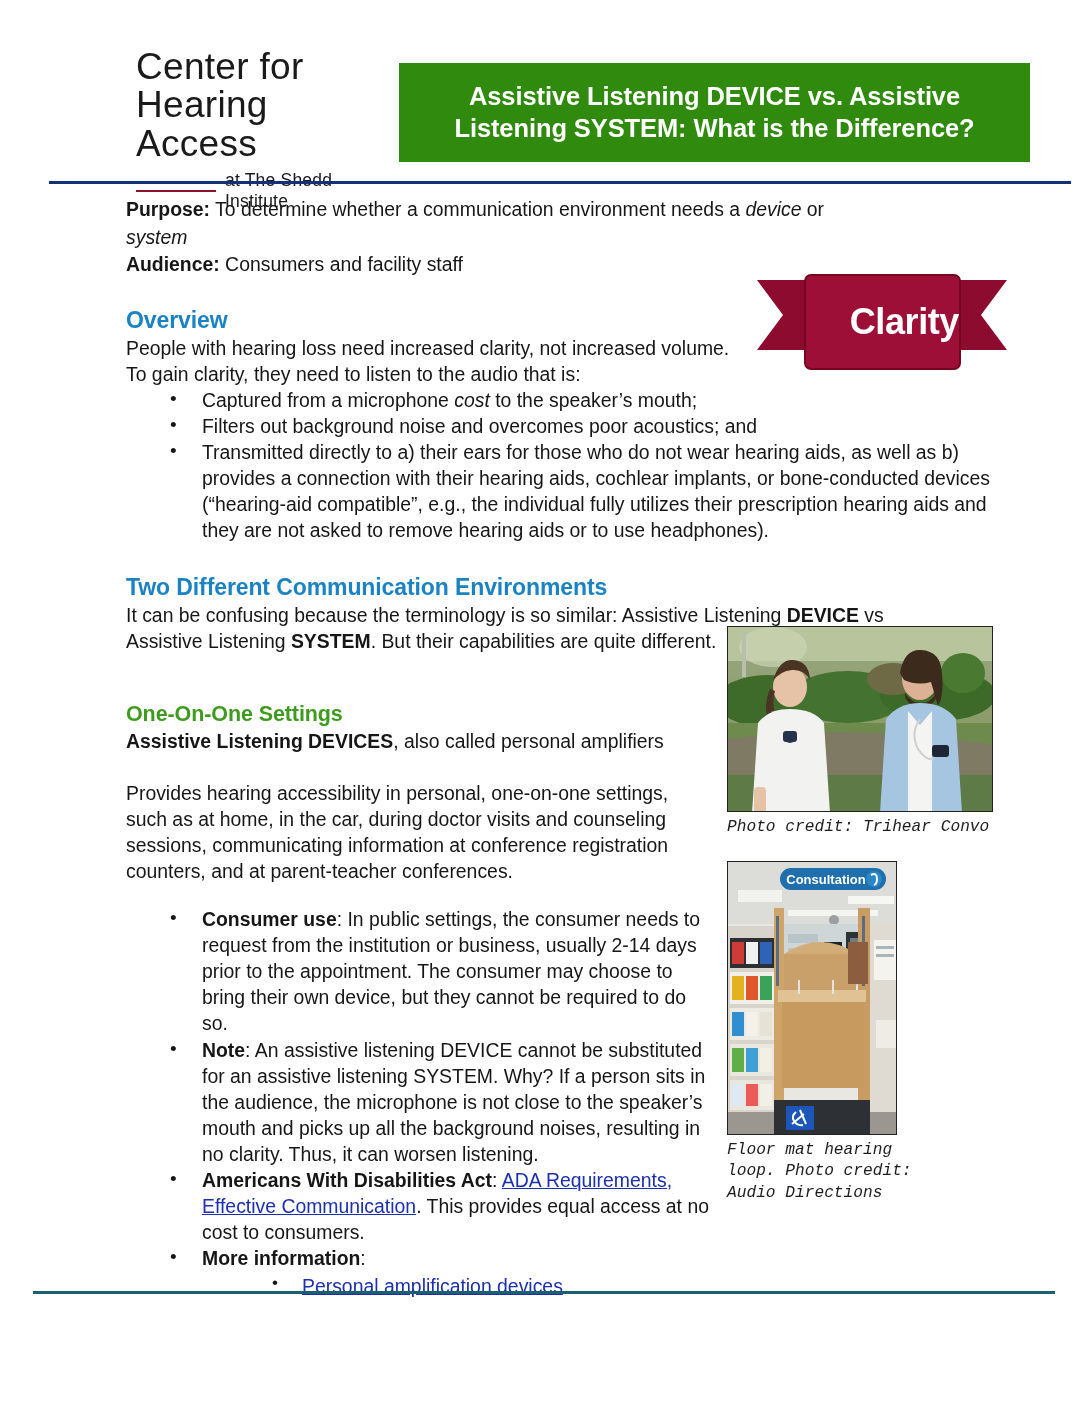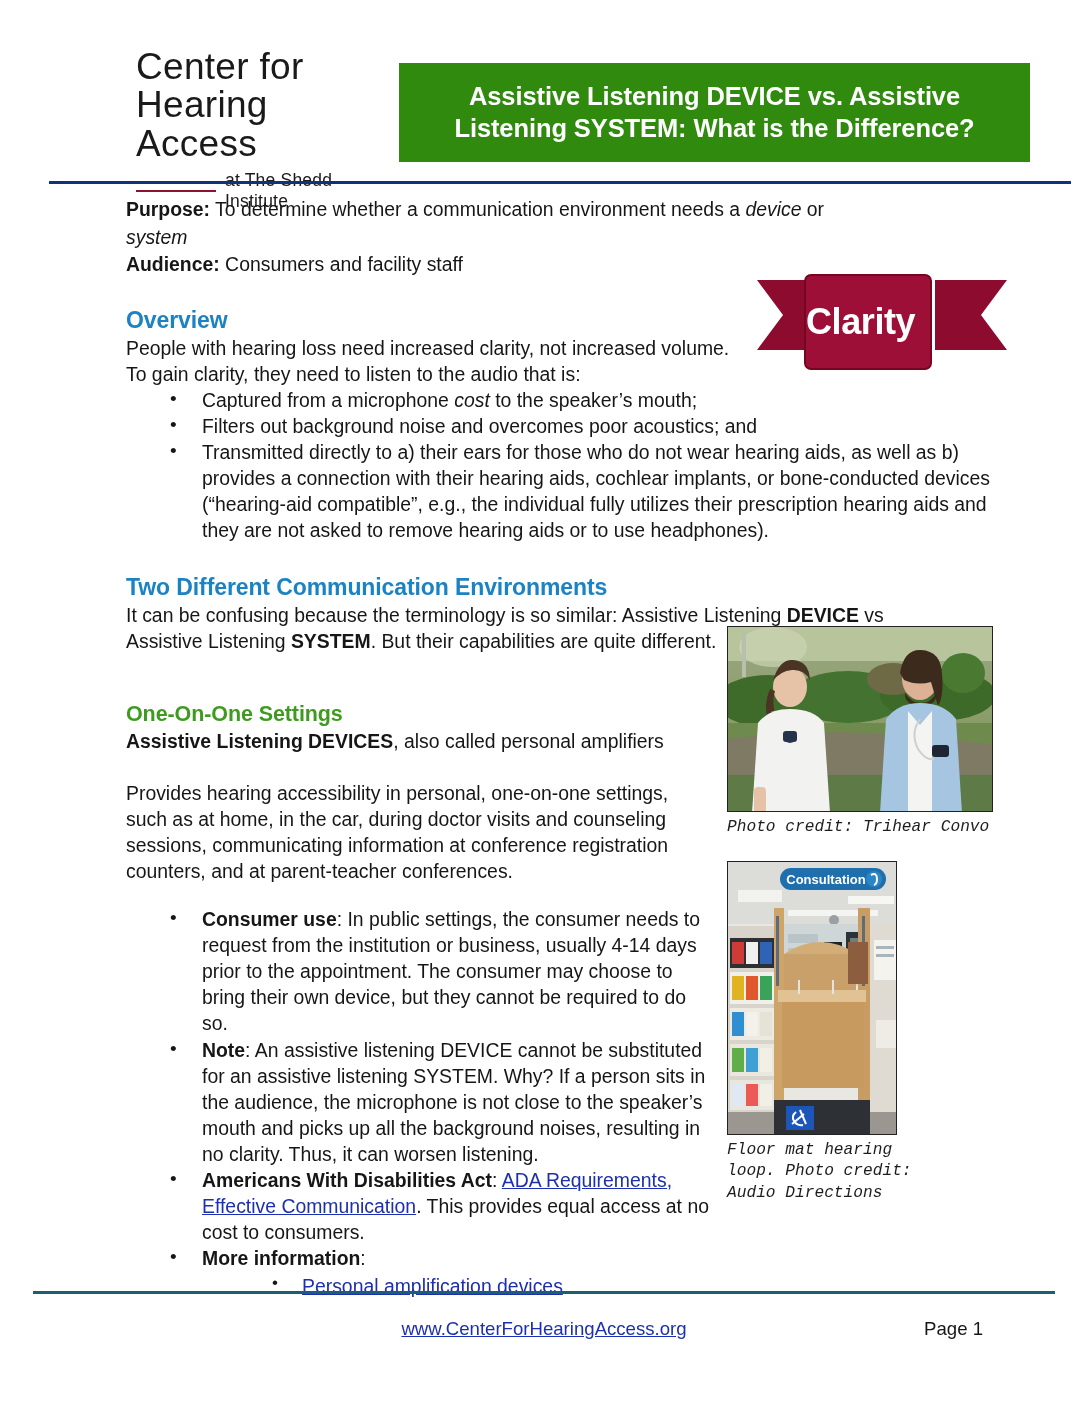--- a/index.html
+++ b/index.html
@@ -202,29 +202,29 @@
     clip-path: polygon(0 0, 100% 0, 100% 100%, 0 100%, 26px 50%);
   }
   .ribbon-tail.right {
     right: 0;
     clip-path: polygon(0 0, 100% 0, calc(100% - 26px) 50%, 100% 100%, 0 100%);
   }
   .ribbon-body {
     position: absolute;
     left: 47px;
     top: 0;
-    width: 128px;
+    width: 157px;
     height: 96px;
     background: #9e0f38;
     border: 2px solid #76061f;
     border-radius: 7px;
     box-sizing: border-box;
     display: flex;
     align-items: center;
-    justify-content: flex-start;
+    justify-content: flex-end;
   }
   .ribbon-body span {
     color: #ffffff;
     font-weight: bold;
     font-size: 36px;
     letter-spacing: -0.4px;
   }
 
   
   .photo-col {
@@ -339,21 +339,21 @@
       </p>
 
       <h2 class="sec-green" style="margin-top:47px;">One-On-One Settings</h2>
       <p class="para">
         <b>Assistive Listening DEVICES</b><span>, also called personal amplifiers</span>
       </p>
       <p class="para" style="width:578px; margin-top:26px;">Provides hearing accessibility in personal, one-on-one settings, such as at home, in the car, during doctor visits and counseling sessions, communicating information at conference registration counters, and at parent-teacher conferences.</p>
 
       <ul class="bul" style="margin-top:22px; width:588px;">
         <li>
-          <b>Consumer use</b><span>: </span><span>In public settings, the consumer needs to request from the institution or business, usually 4-14 days prior to the appointment. The consumer may choose to bring their own device, but they cannot be required to do so.</span>
+          <b>Consumer use</b><span>: </span><span>In public settings, the consumer needs to request from the institution or business, usually 2-14 days prior to the appointment. The consumer may choose to bring their own device, but they cannot be required to do so.</span>
         </li>
         <li>
           <b>Note</b><span>: </span><span>An assistive listening DEVICE cannot be substituted for an assistive listening SYSTEM. Why? If a person sits in the audience, the microphone is not close to the speaker’s mouth and picks up all the background noises, resulting in no clarity. Thus, it can worsen listening.</span>
         </li>
         <li>
           <b>Americans With Disabilities Act</b><span>: </span><a href="#" class="lnk">ADA Requirements, Effective Communication</a><span>. This provides equal access at no cost to consumers.</span>
         </li>
         <li>
           <b>More information</b><span>:</span>
           <ul class="bul2" style="margin-top:2px;">
@@ -506,18 +506,14 @@
             <path d="M68 250 q-5 4 -2 9 q3 5 9 4 M72 248 l6 14 M64 262 l12 -10" stroke="#ffffff" stroke-width="2" fill="none"></path>
           </g>
         </svg>
       </div>
       <div class="caption" style="width:214px;">Floor mat hearing loop. Photo credit: Audio Directions</div>
 
     </div>
   </div>
 
   <div class="footer-rule"></div>
-  <div class="footer-row">
-    <a href="#" class="footer-url">www.CenterForHearingAccess.org</a>
-    <span class="footer-page">Page 1</span>
-  </div>
 
 </div>
 
 </body></html>

